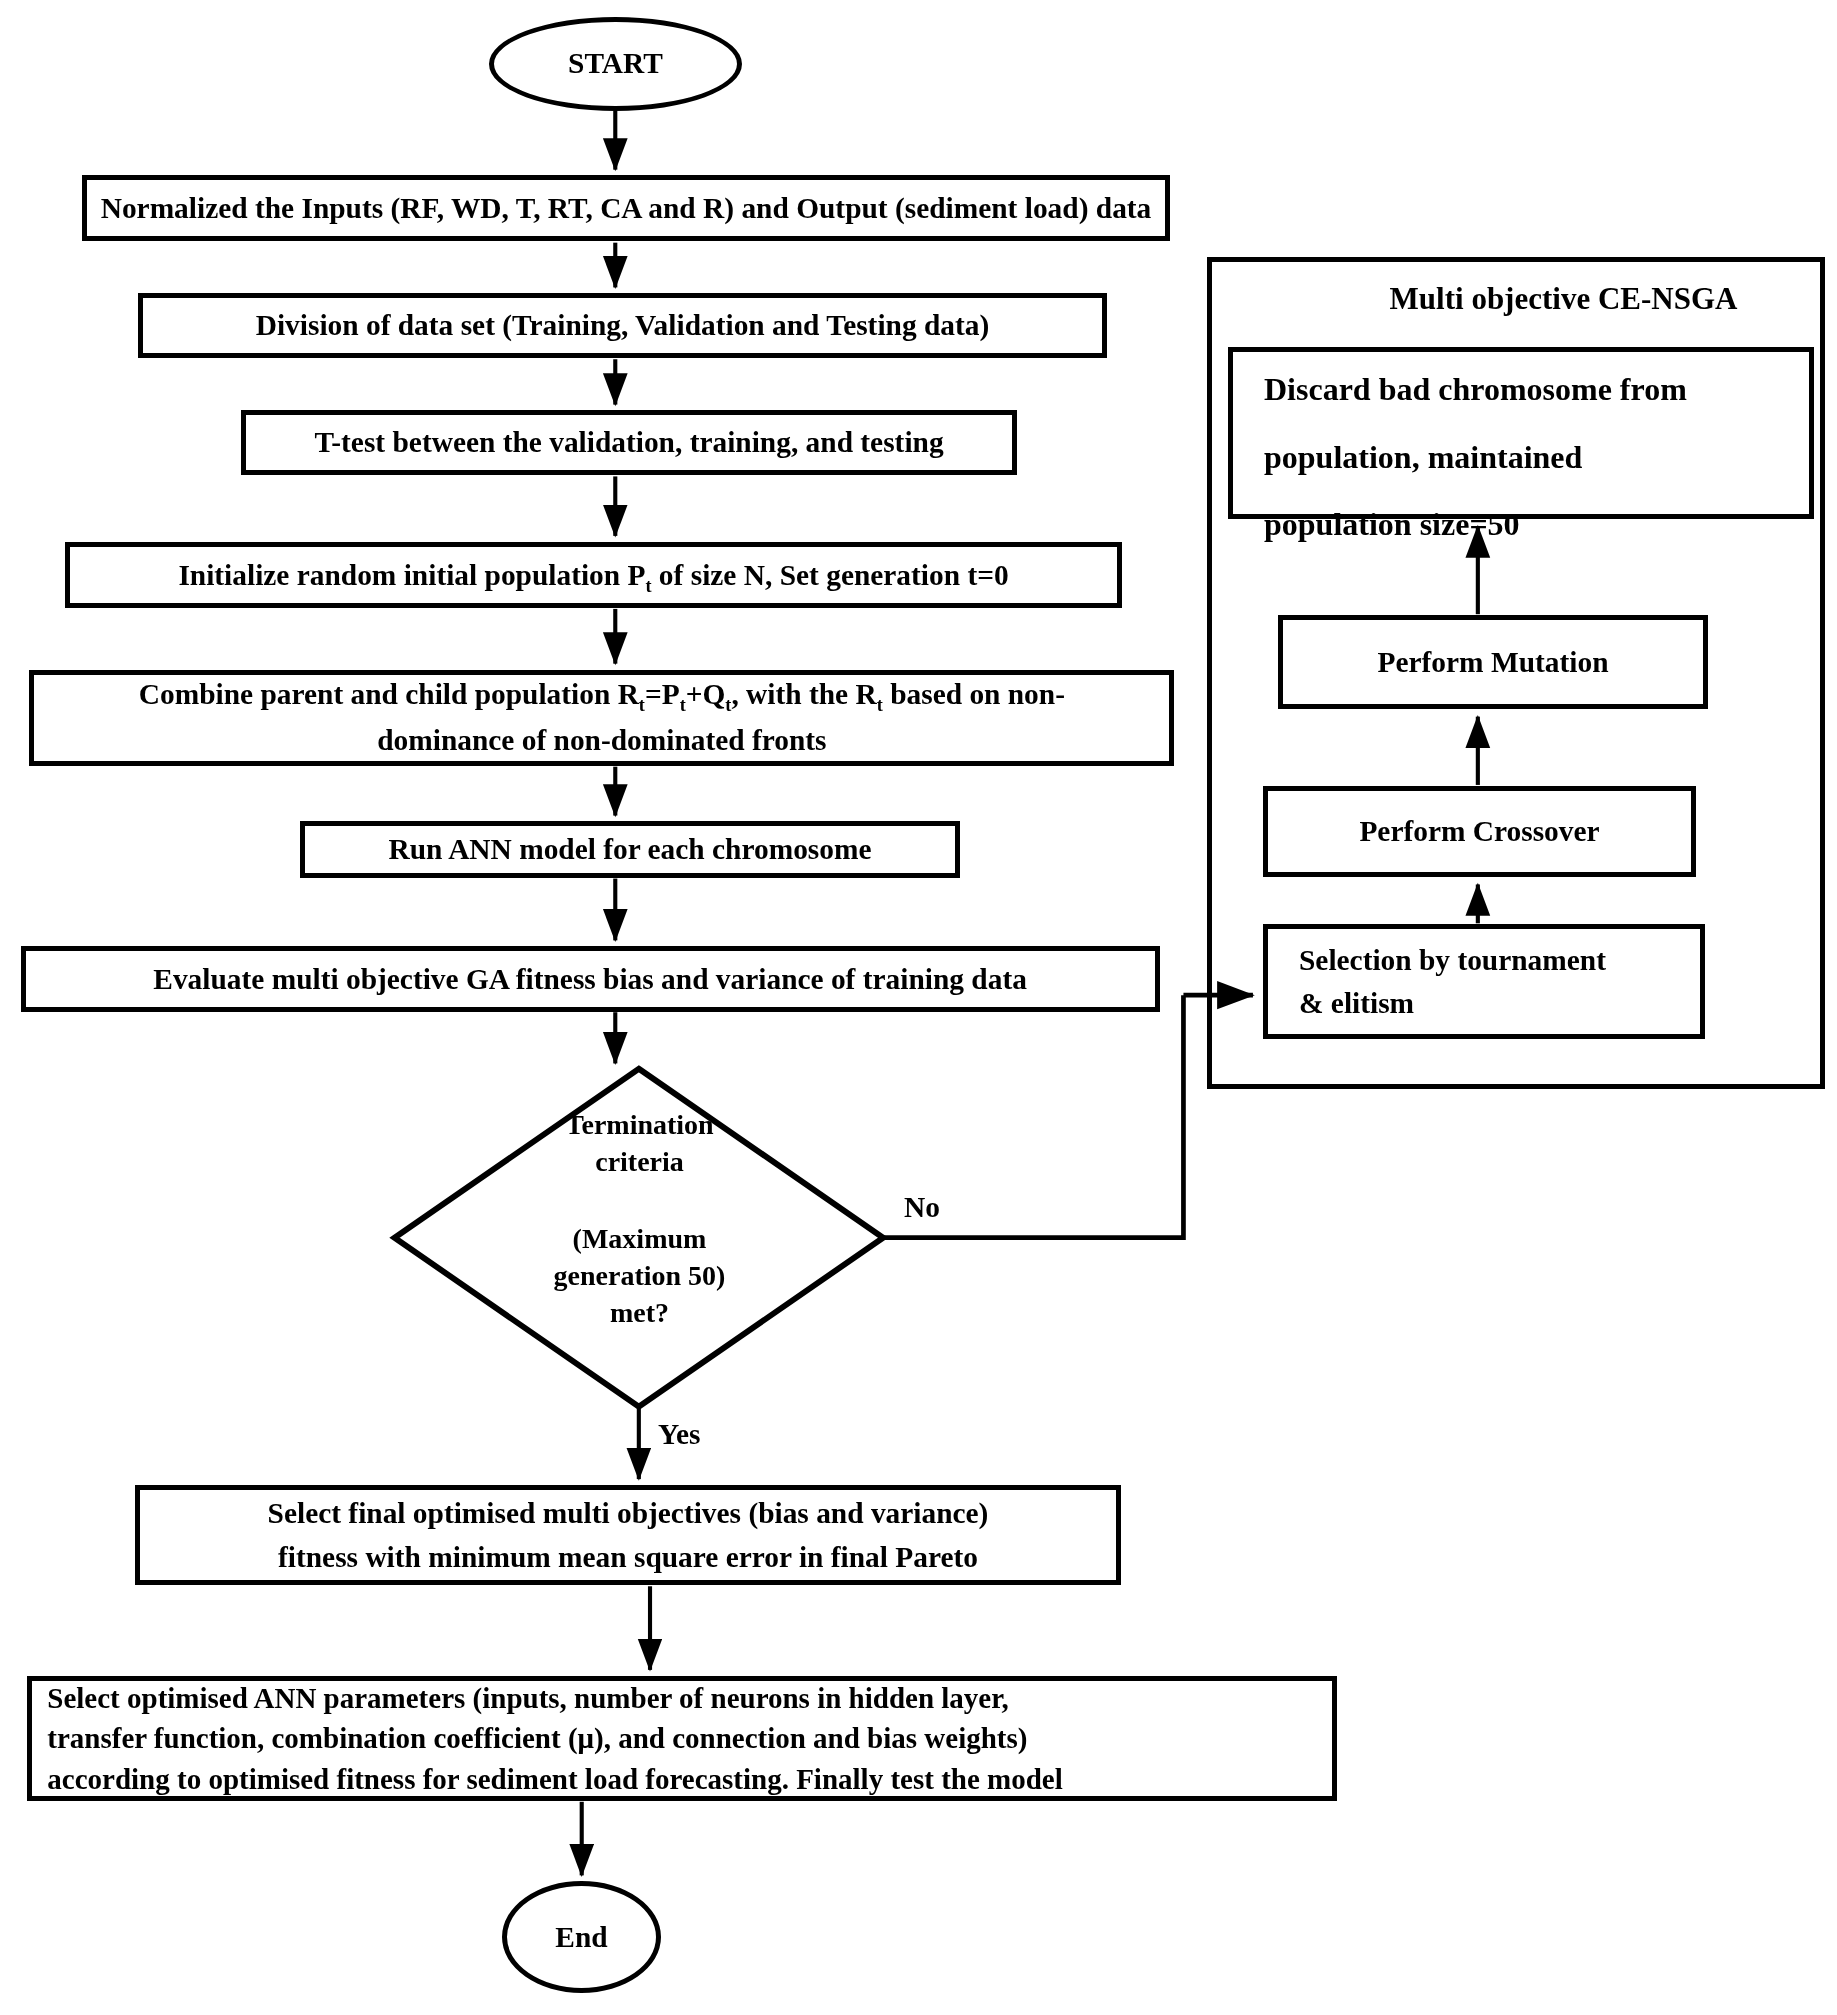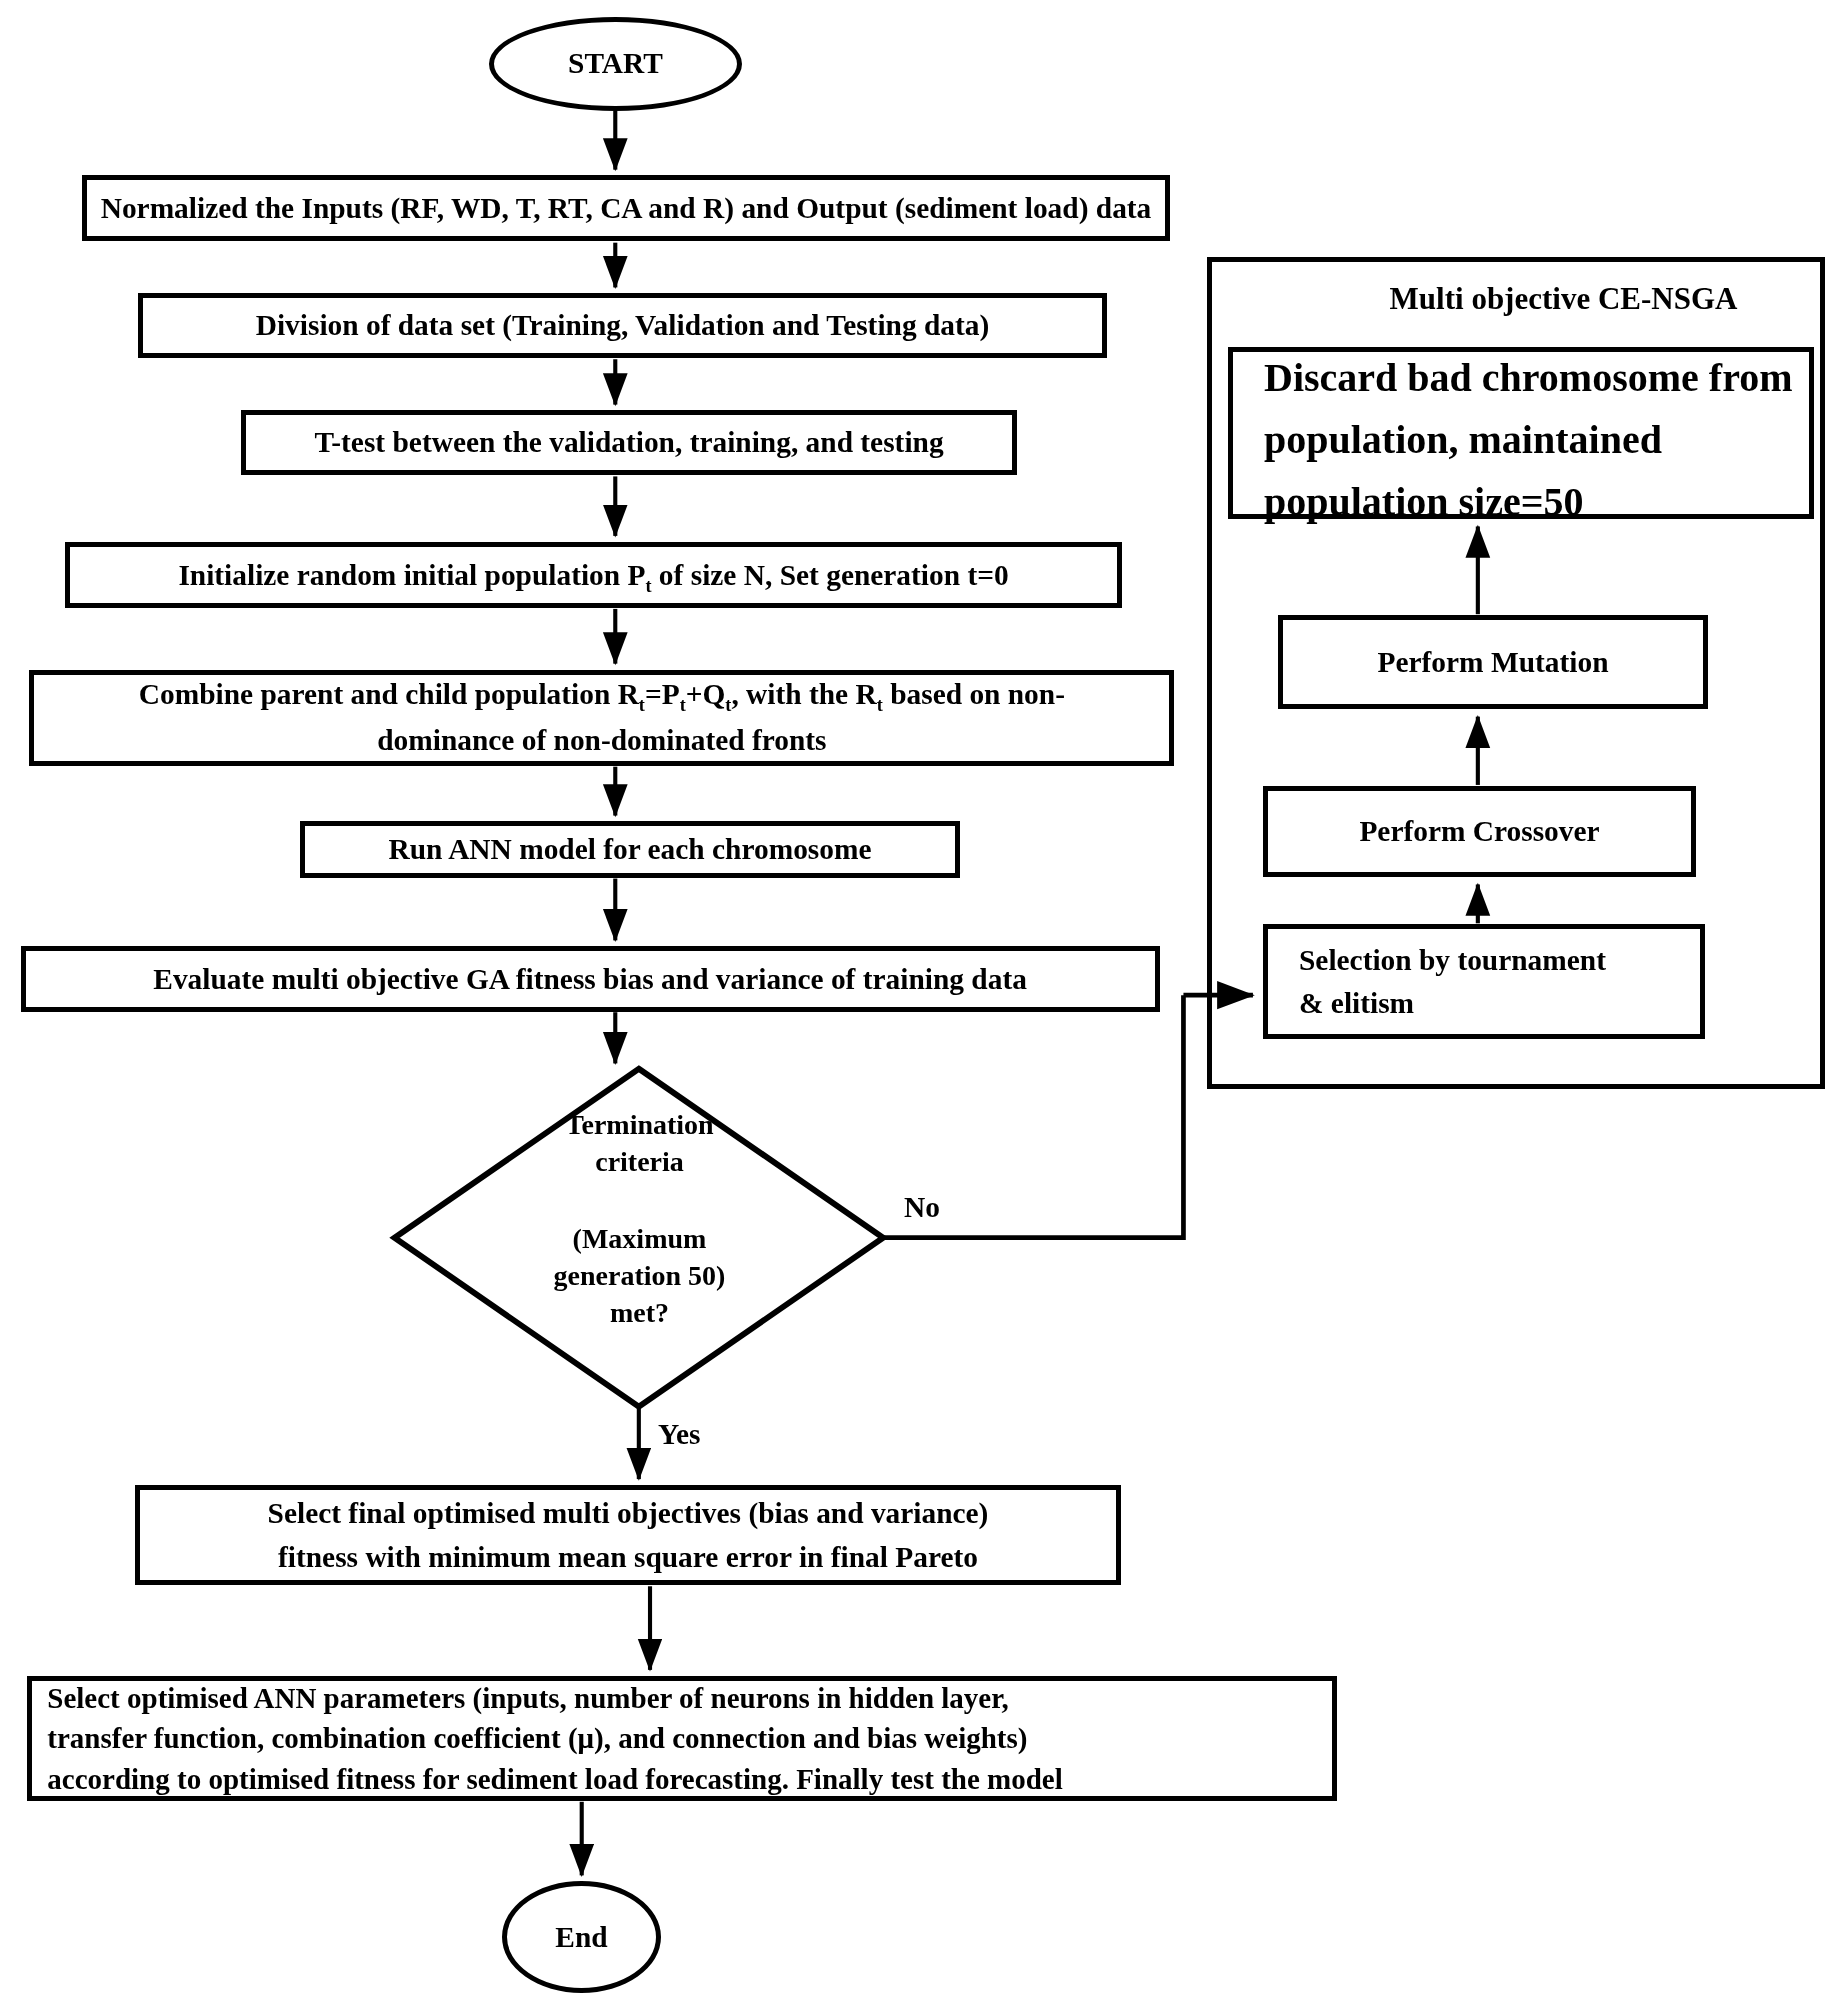--- a/index.html
+++ b/index.html
@@ -140,21 +140,21 @@
     <div class="line">met?</div>
   </div>
 
   <div class="edge-label" style="left:904px;top:1191px;">No</div>
   <div class="edge-label" style="left:658px;top:1418px;">Yes</div>
 
   <div class="panel" style="left:1207px;top:257px;width:618px;height:832px;"></div>
 
   <div class="panel-title" style="left:1232px;top:281px;width:607px;margin-left:28px;">Multi objective CE-NSGA</div>
 
-  <div class="node left" style="left:1228px;top:347px;width:586px;height:172px;justify-content:center;padding:13px 11.8px 0 31px;line-height:1.55;font-size:40px;">
+  <div class="node left" style="left:1228px;top:347px;width:586px;height:172px;justify-content:flex-start;padding:13px 11.8px 0 31px;line-height:1.55;font-size:32px;gap:18px;">
     <span class="line">Discard bad chromosome from</span>
     <span class="line">population, maintained</span>
     <span class="line">population size=50</span>
   </div>
 
   <div class="node" style="left:1278px;top:615px;width:430px;height:94px;">
     <span>Perform Mutation</span>
   </div>
 
   <div class="node" style="left:1263px;top:786px;width:433px;height:91px;">

